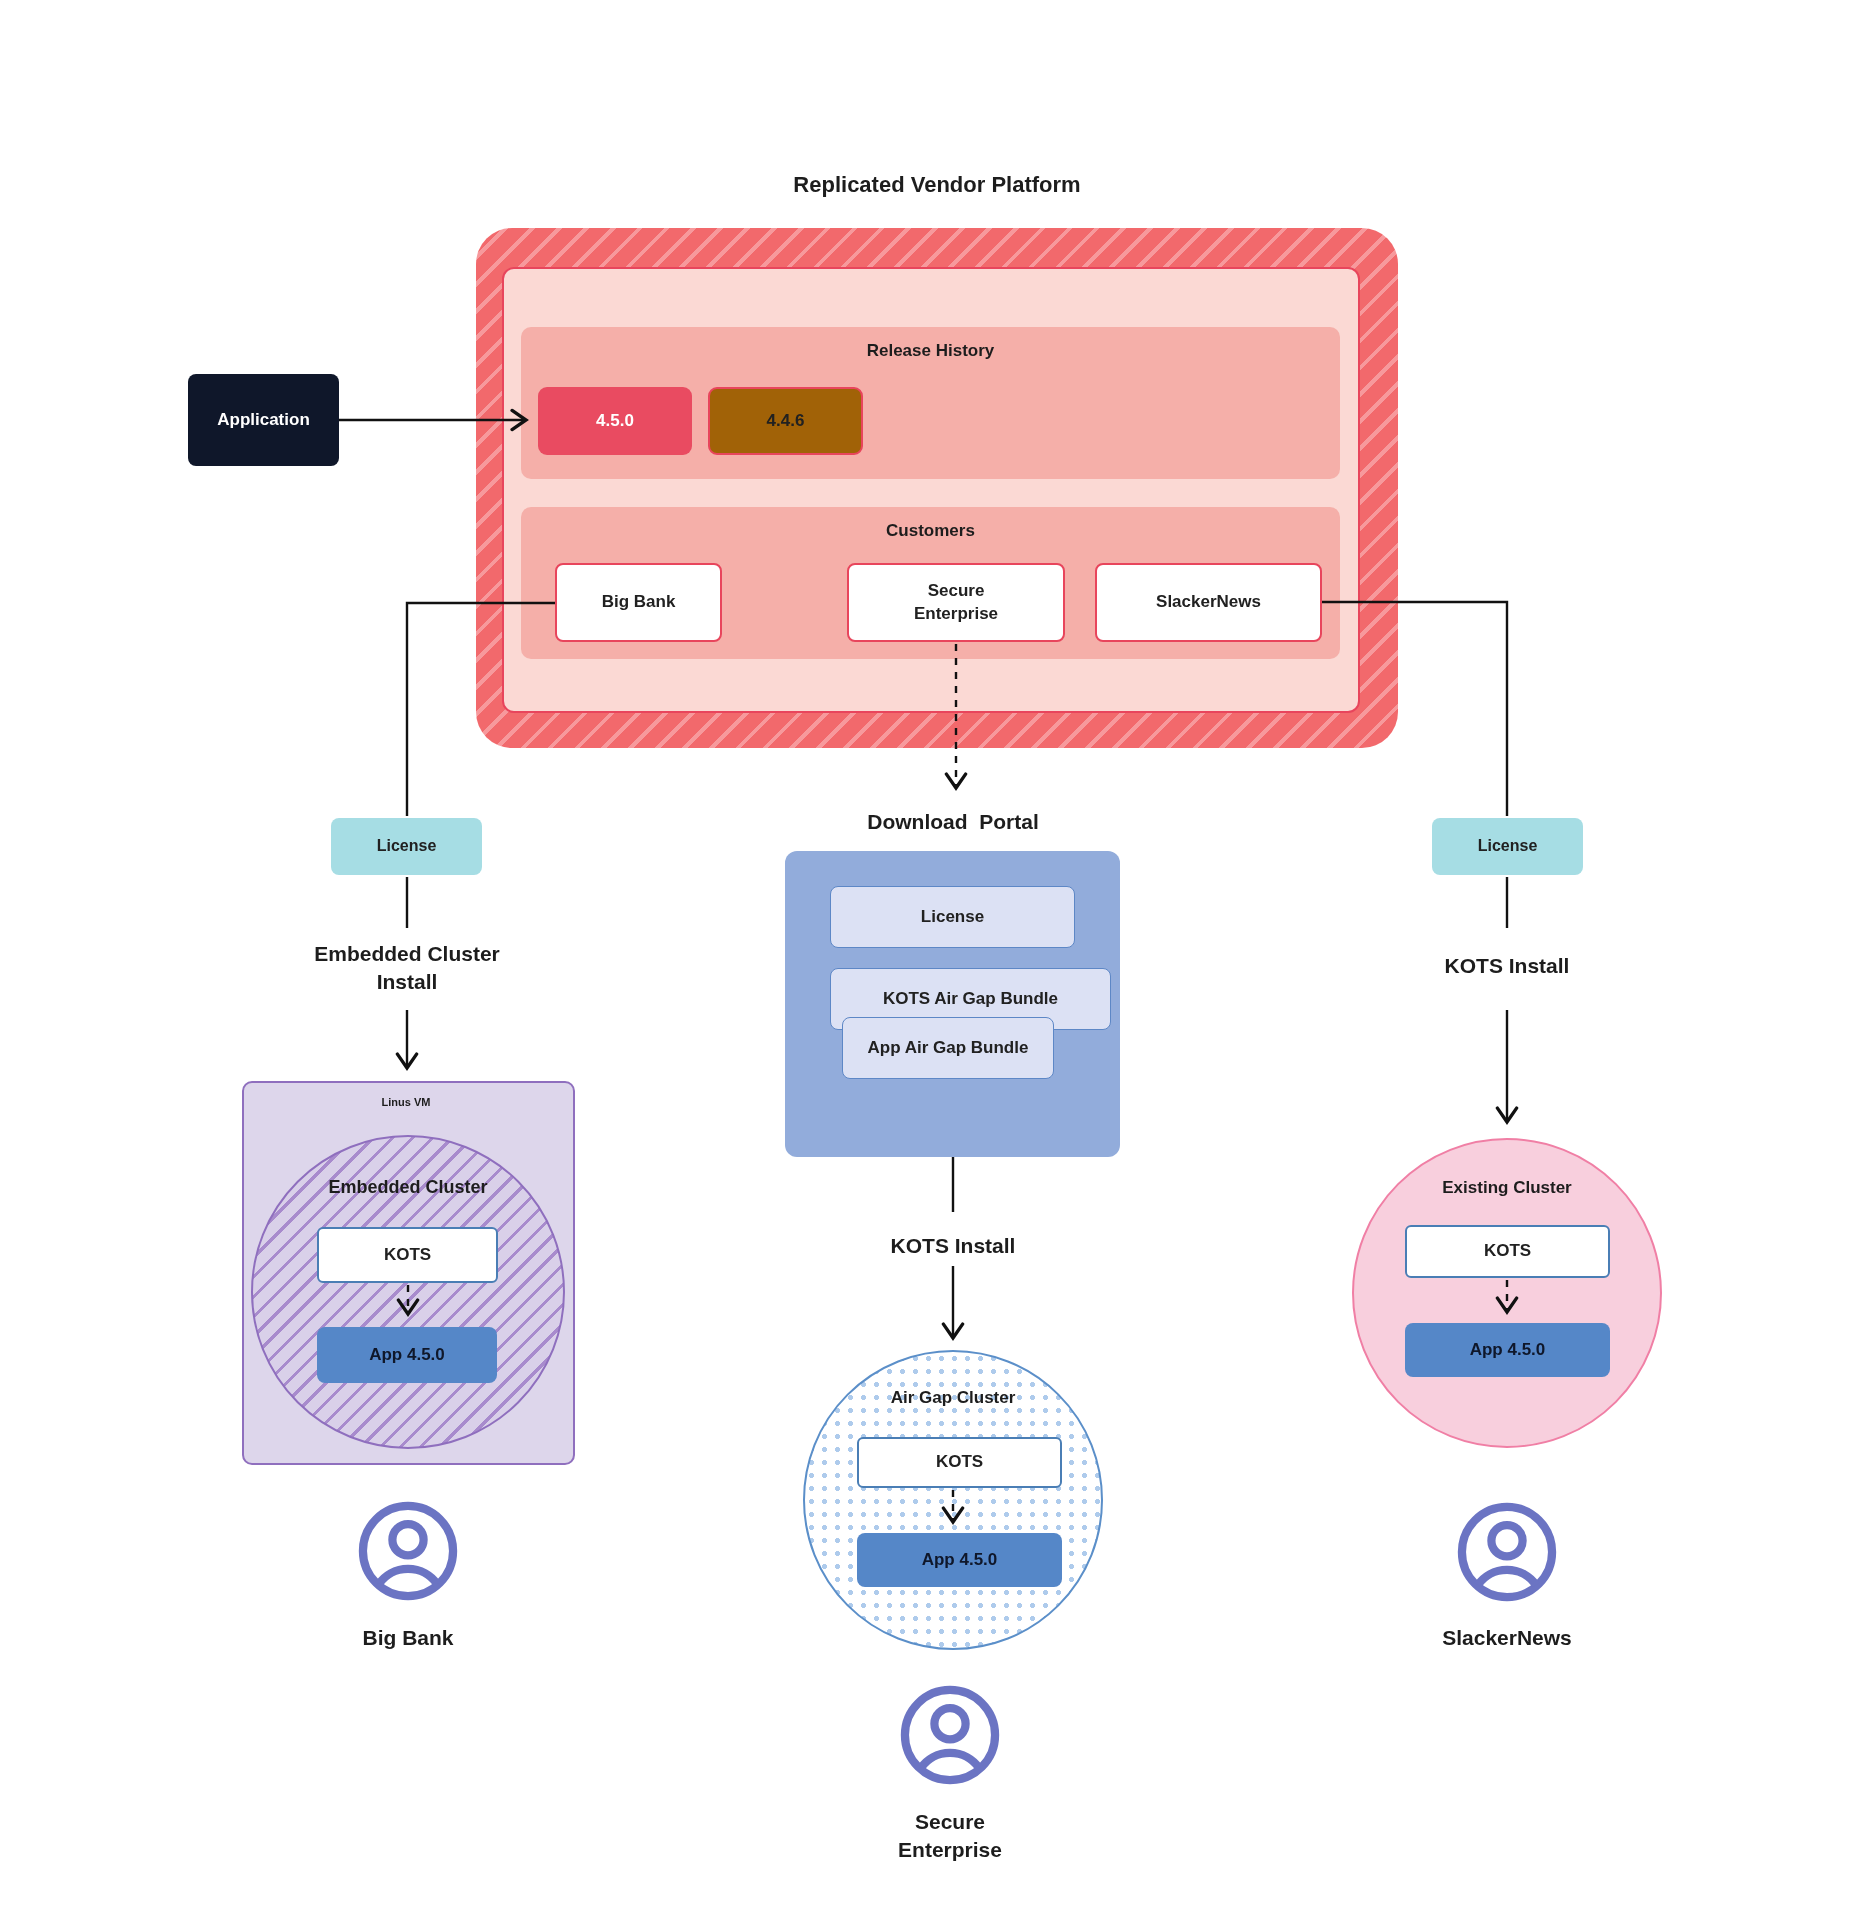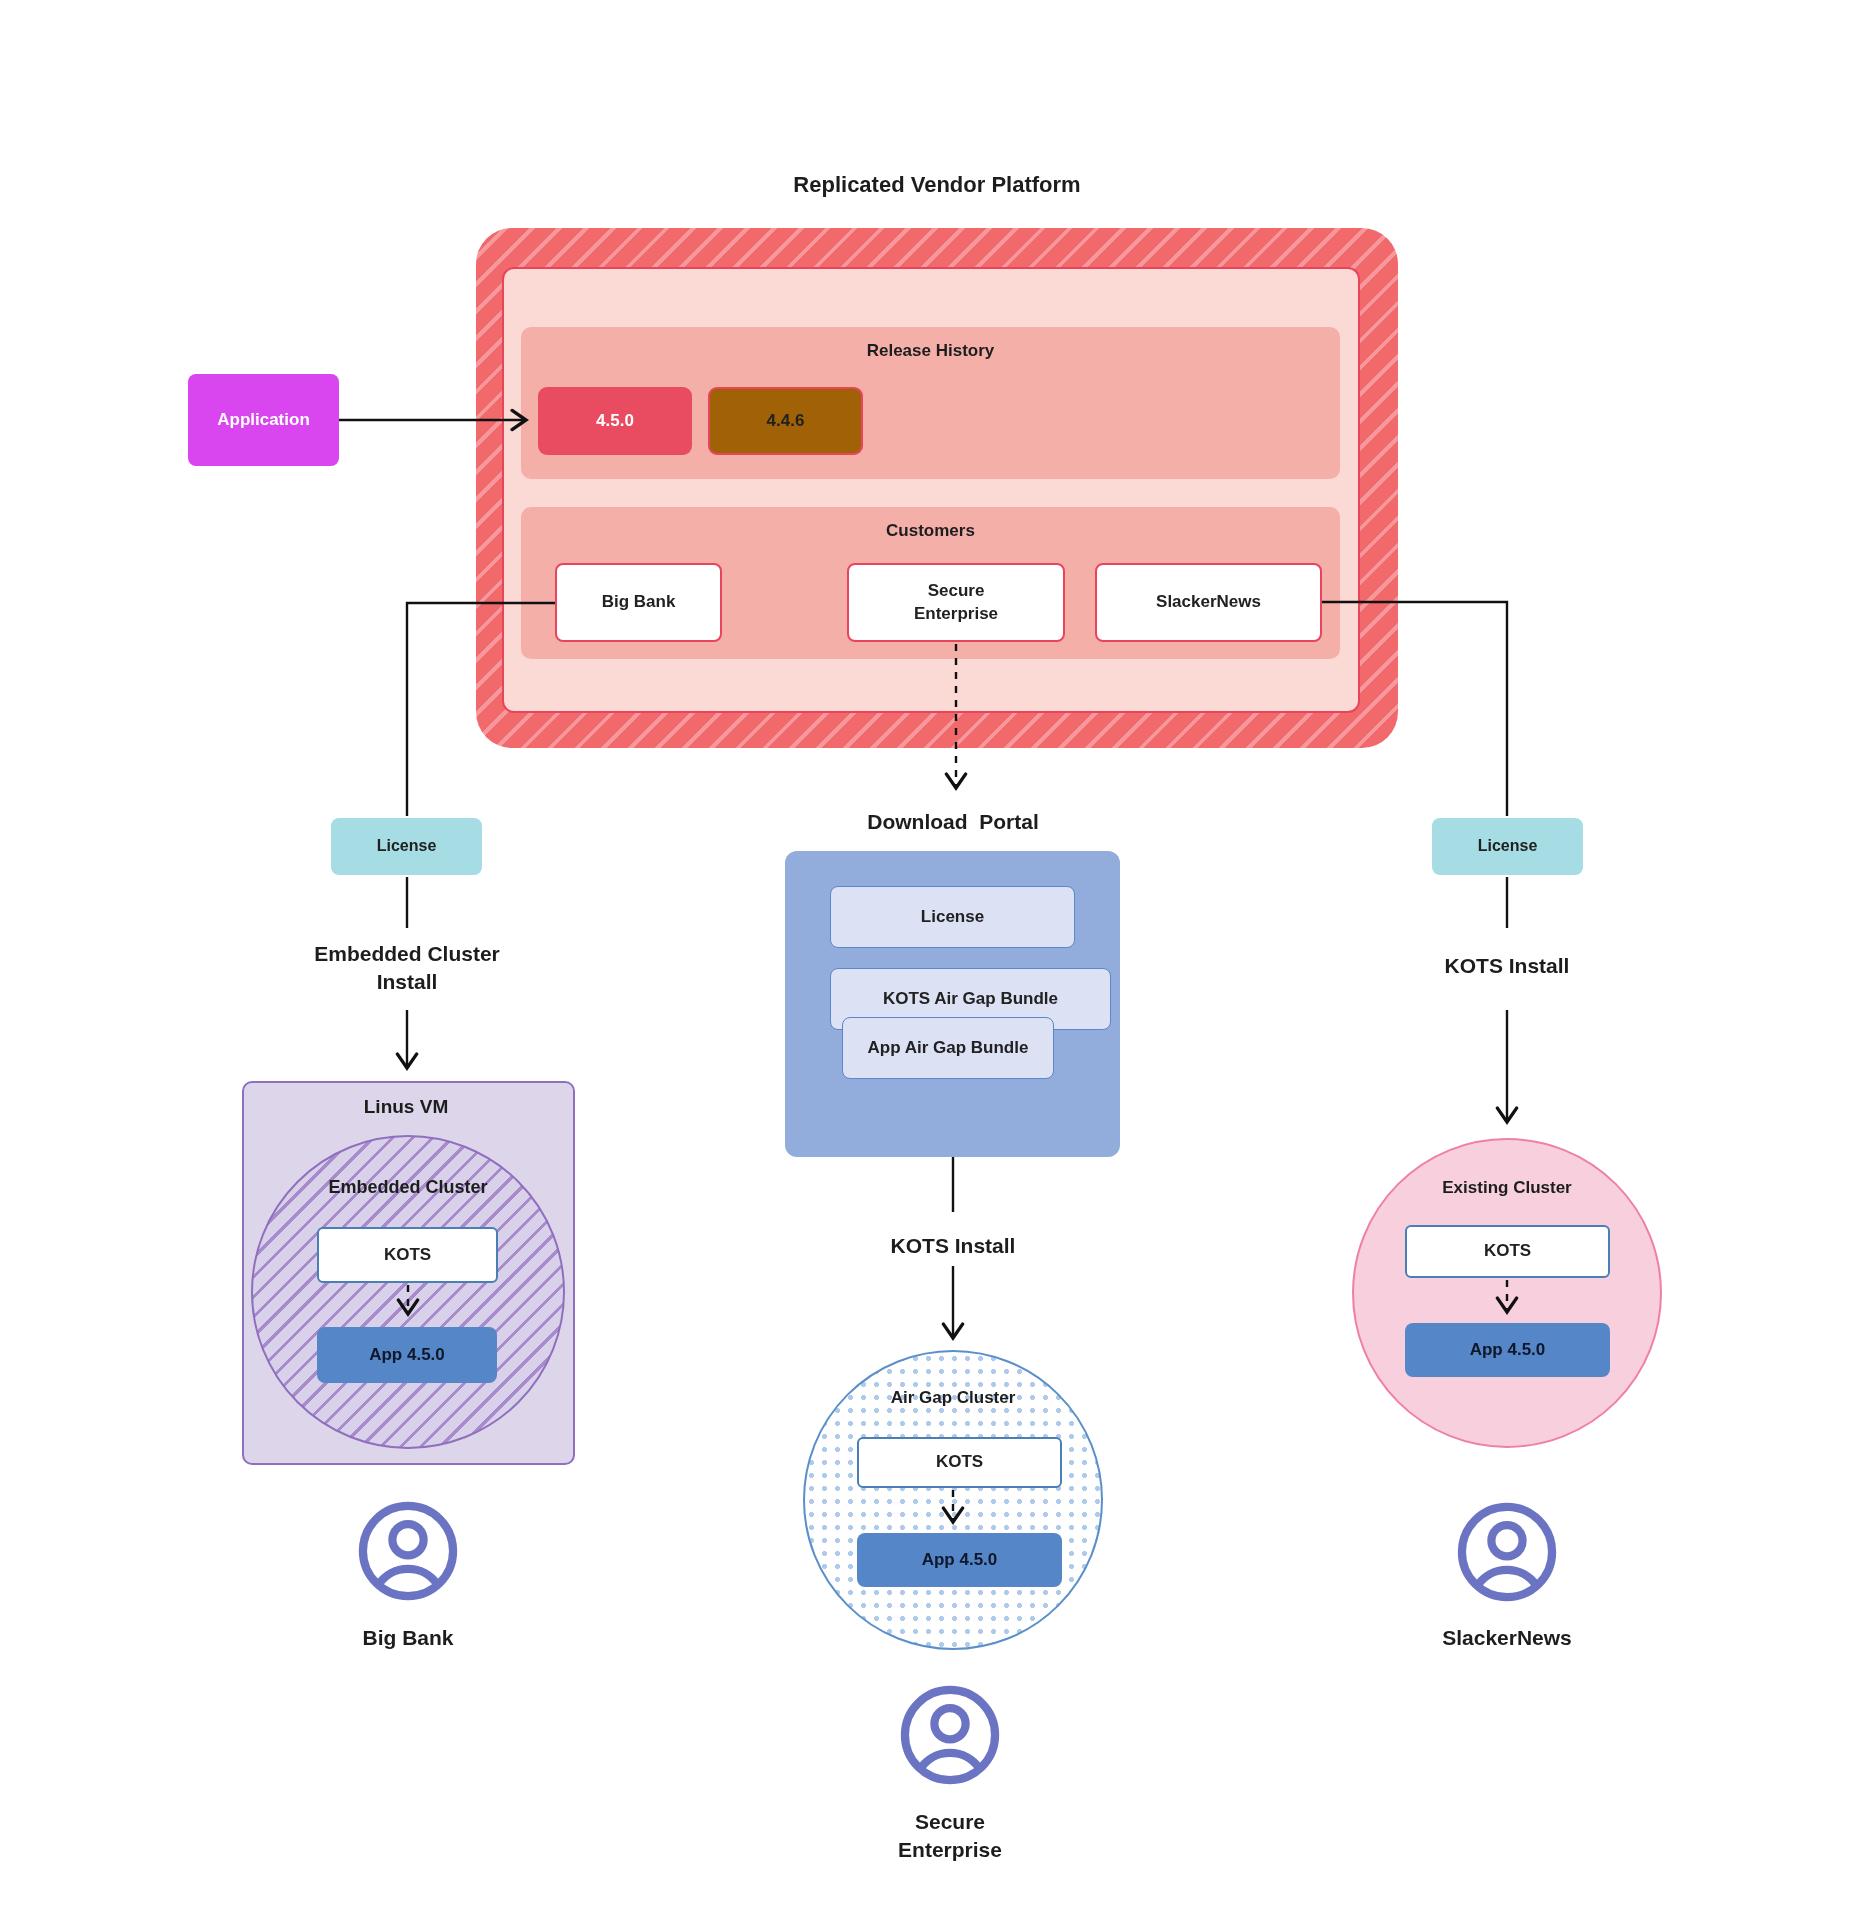--- a/index.html
+++ b/index.html
@@ -27,21 +27,21 @@
       #f7999c 0px, #f7999c 4px,
       #f2696c 4px, #f2696c 19px);
     border-radius:36px;
   }
   .stable{background:#fbd9d4;border:2px solid #e8455c;border-radius:12px;}
   .pinkband{background:#f5afa9;border-radius:10px;}
   .rel-hot{background:#e94b61;color:#ffffff;border-radius:9px;}
   .rel-old{background:#a16207;border:2px solid #e8455c;border-radius:9px;}
   .cust{background:#ffffff;border:2px solid #e8455c;border-radius:8px;}
   
-  .appbox{background:#d946ef;color:#ffffff;border-radius:8px;}
+  .appbox{background:#0f172a;color:#ffffff;border-radius:8px;}
   .license{background:#a6dde4;border-radius:8px;font-size:16px;}
   .portal{background:#92acdb;border-radius:12px;}
   .portal-item{background:#dce1f4;border:1.5px solid #5d87c6;border-radius:8px;}
   .kotsbox{background:#ffffff;border:2px solid #4a7eb5;border-radius:6px;}
   .appblue{background:#5587c8;color:#0f172a;border-radius:8px;}
   
   .vmbox{background:#ddd6eb;border:2px solid #8f6fbe;border-radius:10px;}
   .hatch-purple{
     border:2.5px solid #8f6fbe;border-radius:50%;
     background:repeating-linear-gradient(135deg,
@@ -98,21 +98,21 @@
   <div class="lbl flowlbl" style="left:1357px;top:952px;width:300px;">KOTS Install</div>
 
   <div class="lbl flowlbl pre" style="left:803px;top:808px;width:300px;">Download  Portal</div>
   <div class="abs portal" style="left:785px;top:851px;width:335px;height:306px;"></div>
   <div class="box portal-item" style="left:830px;top:886px;width:245px;height:62px;">License</div>
   <div class="box portal-item" style="left:830px;top:968px;width:281px;height:62px;">KOTS Air Gap Bundle</div>
   <div class="box portal-item" style="left:830px;top:1017px;width:212px;height:62px;margin-left:12px;">App Air Gap Bundle</div>
   <div class="lbl flowlbl" style="left:803px;top:1232px;width:300px;">KOTS Install</div>
 
   <div class="abs vmbox" style="left:242px;top:1081px;width:333px;height:384px;"></div>
-  <div class="lbl" style="left:242px;top:1096px;width:328px;font-size:19px;">Linus VM</div>
+  <div class="lbl" style="left:242px;top:1096px;width:328px;font-size:11px;">Linus VM</div>
   <div class="abs hatch-purple" style="left:251px;top:1135px;width:314px;height:314px;"></div>
   <div class="lbl" style="left:251px;top:1177px;width:314px;font-size:18px;">Embedded Cluster</div>
   <div class="box kotsbox" style="left:317px;top:1227px;width:181px;height:56px;">KOTS</div>
   <div class="box appblue" style="left:317px;top:1327px;width:180px;height:56px;">App 4.5.0</div>
 
   <div class="abs dots-blue" style="left:803px;top:1350px;width:300px;height:300px;"></div>
   <div class="lbl" style="left:803px;top:1388px;width:300px;font-size:17px;">Air Gap Cluster</div>
   <div class="box kotsbox" style="left:857px;top:1437px;width:205px;height:51px;">KOTS</div>
   <div class="box appblue" style="left:857px;top:1533px;width:205px;height:54px;">App 4.5.0</div>
 

